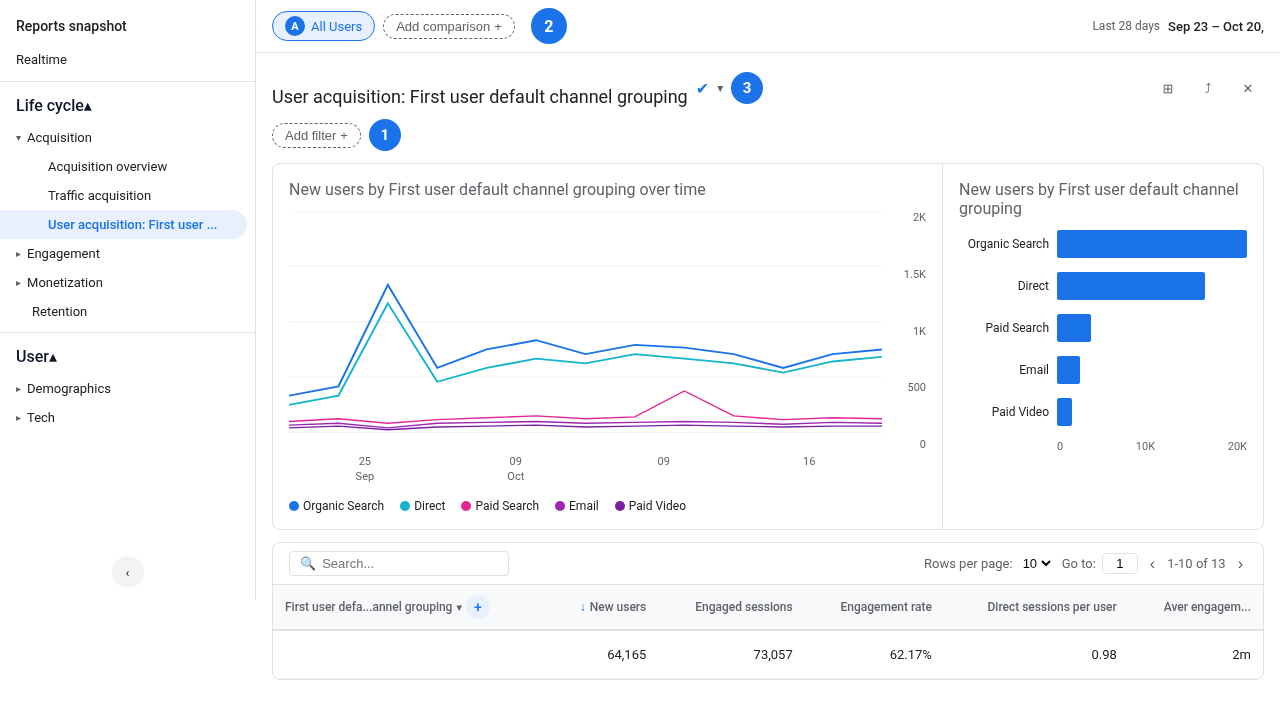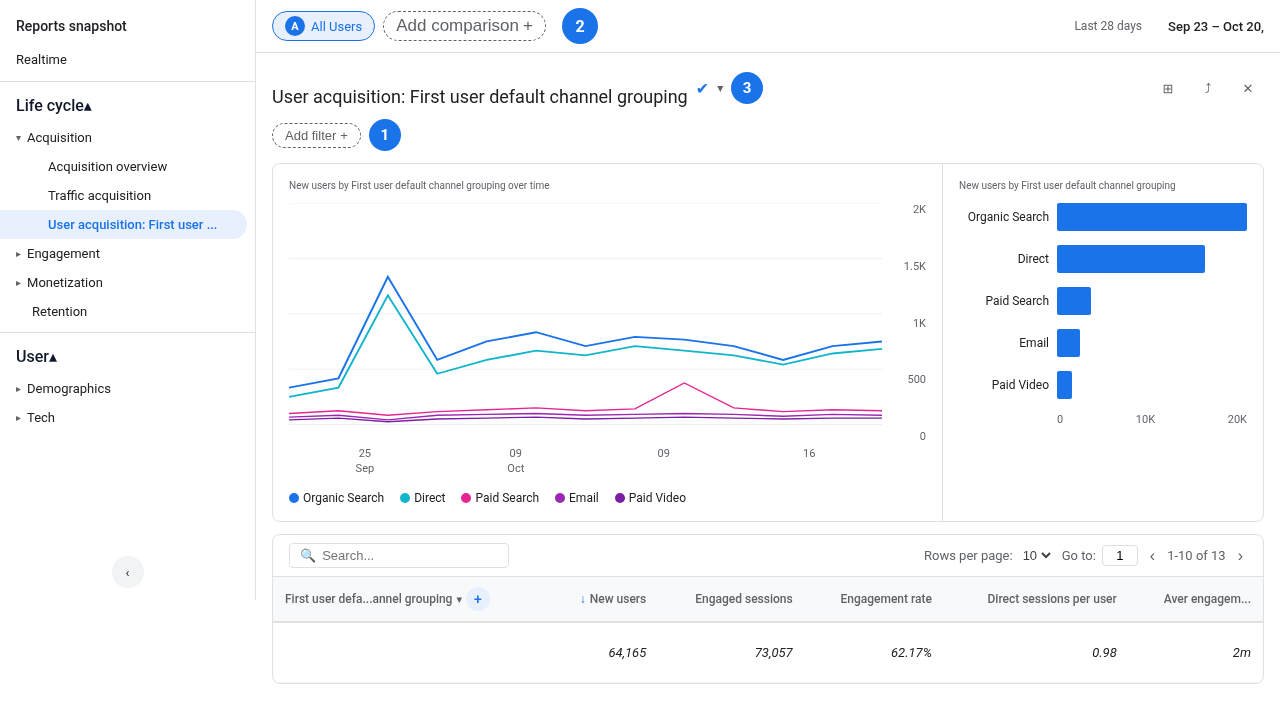--- a/index.html
+++ b/index.html
@@ -23,23 +23,23 @@
     .sidebar-bottom { margin-top: auto; padding: 12px 16px; }
     .sidebar-collapse-btn { display: flex; align-items: center; justify-content: center; width: 32px; height: 32px; border-radius: 50%; cursor: pointer; background: #f1f3f4; margin: 0 auto; }
 
     
     .main { flex: 1; display: flex; flex-direction: column; overflow: hidden; }
 
     
     .topbar { display: flex; align-items: center; padding: 8px 16px; border-bottom: 1px solid #e0e0e0; gap: 8px; min-height: 52px; }
     .segment-pill { display: flex; align-items: center; gap: 6px; background: #e8f0fe; border: 1px solid #1a73e8; border-radius: 20px; padding: 4px 12px; font-size: 13px; color: #1a73e8; cursor: pointer; }
     .segment-icon { width: 20px; height: 20px; border-radius: 50%; background: #1a73e8; color: #fff; display: flex; align-items: center; justify-content: center; font-size: 11px; font-weight: 700; }
-    .add-comparison-btn { display: flex; align-items: center; gap: 4px; border: 1px dashed #5f6368; border-radius: 20px; padding: 4px 12px; font-size: 17px; color: #5f6368; cursor: pointer; background: transparent; }
+    .add-comparison-btn { display: flex; align-items: center; gap: 4px; border: 1px dashed #5f6368; border-radius: 20px; padding: 4px 12px; font-size: 13px; color: #5f6368; cursor: pointer; background: transparent; }
     .step-badge { width: 36px; height: 36px; border-radius: 50%; background: #1a73e8; color: #fff; font-size: 16px; font-weight: 700; display: flex; align-items: center; justify-content: center; margin-left: 8px; }
-    .topbar-right { margin-left: auto; display: flex; align-items: center; gap: 26px; font-size: 12px; color: #5f6368; }
+    .topbar-right { margin-left: auto; display: flex; align-items: center; gap: 8px; font-size: 12px; color: #5f6368; }
     .date-range { font-size: 13px; color: #202124; font-weight: 500; }
 
     
     .content { flex: 1; overflow-y: auto; padding: 16px; display: flex; flex-direction: column; gap: 12px; }
 
     
     .title-row { display: flex; align-items: center; gap: 8px; }
     .page-title { font-size: 18px; font-weight: 400; color: #202124; margin-top: 17px; }
     .status-icon { color: #1a73e8; font-size: 16px; }
     .dropdown-arrow { color: #5f6368; font-size: 12px; cursor: pointer; }
@@ -49,21 +49,21 @@
 
     
     .filter-row { display: flex; align-items: center; gap: 8px; }
     .add-filter-btn { display: flex; align-items: flex-end; gap: 4px; border: 1px dashed #5f6368; border-radius: 20px; padding: 4px 12px; font-size: 13px; color: #5f6368; cursor: pointer; background: transparent; }
     .step-badge-1 { width: 32px; height: 32px; border-radius: 50%; background: #1a73e8; color: #fff; font-size: 15px; font-weight: 700; display: flex; align-items: center; justify-content: center; }
 
     
     .charts-row { display: flex; gap: 0; border: 1px solid #e0e0e0; border-radius: 8px; overflow: hidden; }
     .line-chart-section { flex: 1; padding: 16px; border-right: 1px solid #e0e0e0; }
     .bar-chart-section { width: 320px; padding: 16px; }
-    .chart-title { font-size: 10px; color: #5f6368; margin-bottom: 12px; }
+    .chart-title { font-size: 16px; color: #5f6368; margin-bottom: 12px; }
 
     
     .line-chart-wrapper { position: relative; height: 280px; }
     .y-axis-labels { position: absolute; right: 0; top: 0; bottom: 21px; display: flex; flex-direction: column; justify-content: space-between; align-items: flex-end; font-size: 11px; color: #5f6368; width: 40px; }
     .x-axis-group { display: flex; flex-direction: column; align-items: center; gap: 2px; }
 
     
     .legend { display: flex; gap: 16px; flex-wrap: wrap; margin-top: 8px; }
     .legend-item { display: flex; align-items: center; gap: 4px; font-size: 12px; color: #202124; }
     .legend-dot { width: 10px; height: 10px; border-radius: 50%; }
@@ -75,31 +75,31 @@
     .bar-track { flex: 1; height: 28px; background: transparent; position: relative; }
     .bar-fill { height: 100%; background: #1a73e8; border-radius: 2px; }
     .bar-x-axis { display: flex; justify-content: space-between; font-size: 11px; color: #5f6368; padding-left: 98px; margin-top: 4px; }
 
     
     .table-section { border: 1px solid #e0e0e0; border-radius: 8px; overflow: hidden; }
     .table-controls { display: flex; align-items: center; padding: 8px 16px; gap: 8px; border-bottom: 1px solid #e0e0e0; }
     .search-box { display: flex; align-items: center; gap: 6px; border: 1px solid #e0e0e0; border-radius: 4px; padding: 4px 10px; flex: 0 0 220px; }
     .search-input { border: none; outline: none; font-size: 13px; color: #202124; background: transparent; width: 160px; }
     .rows-per-page { display: flex; align-items: center; gap: 6px; margin-left: auto; font-size: 13px; color: #5f6368; }
-    .rows-select { border: none; outline: none; font-size: 13px; color: #404040; background: transparent; cursor: pointer; }
+    .rows-select { border: none; outline: none; font-size: 13px; color: #000000; background: transparent; cursor: pointer; }
     .goto { display: flex; align-items: center; gap: 6px; font-size: 13px; color: #5f6368; }
     .goto-input { border: 1px solid #e0e0e0; border-radius: 4px; width: 36px; text-align: center; font-size: 13px; padding: 2px 4px; }
     .pagination-info { font-size: 13px; color: #5f6368; }
     .pagination-btn { border: none; background: transparent; cursor: pointer; color: #5f6368; font-size: 16px; padding: 2px 4px; }
 
     .table-wrapper { overflow-x: auto; }
     table { width: 100%; border-collapse: collapse; }
     th { background: #f8f9fa; font-size: 12px; color: #5f6368; font-weight: 500; padding: 10px 12px; text-align: right; border-bottom: 2px solid #e0e0e0; white-space: nowrap; }
     th.col-dim { text-align: left; }
-    td { font-size: 13px; color: #202124; padding: 22px 12px; text-align: right; border-bottom: 1px solid #f1f3f4; font-style: italic; }
+    td { font-size: 13px; color: #202124; padding: 16px 12px; text-align: right; border-bottom: 1px solid #f1f3f4; }
     td.col-dim { text-align: left; }
     .col-header-btn { display: flex; align-items: center; gap: 4px; cursor: pointer; justify-content: flex-end; }
     .col-header-btn.left { justify-content: flex-start; }
     .add-col-btn { width: 24px; height: 24px; border-radius: 50%; background: #e8f0fe; color: #1a73e8; display: flex; align-items: center; justify-content: center; font-size: 14px; cursor: pointer; }
     .dim-dropdown { display: inline-flex; align-items: center; gap: 4px; cursor: pointer; }
     .dim-arrow { font-size: 11px; color: #5f6368; }
   </style>
 </head>
 <body>
 

